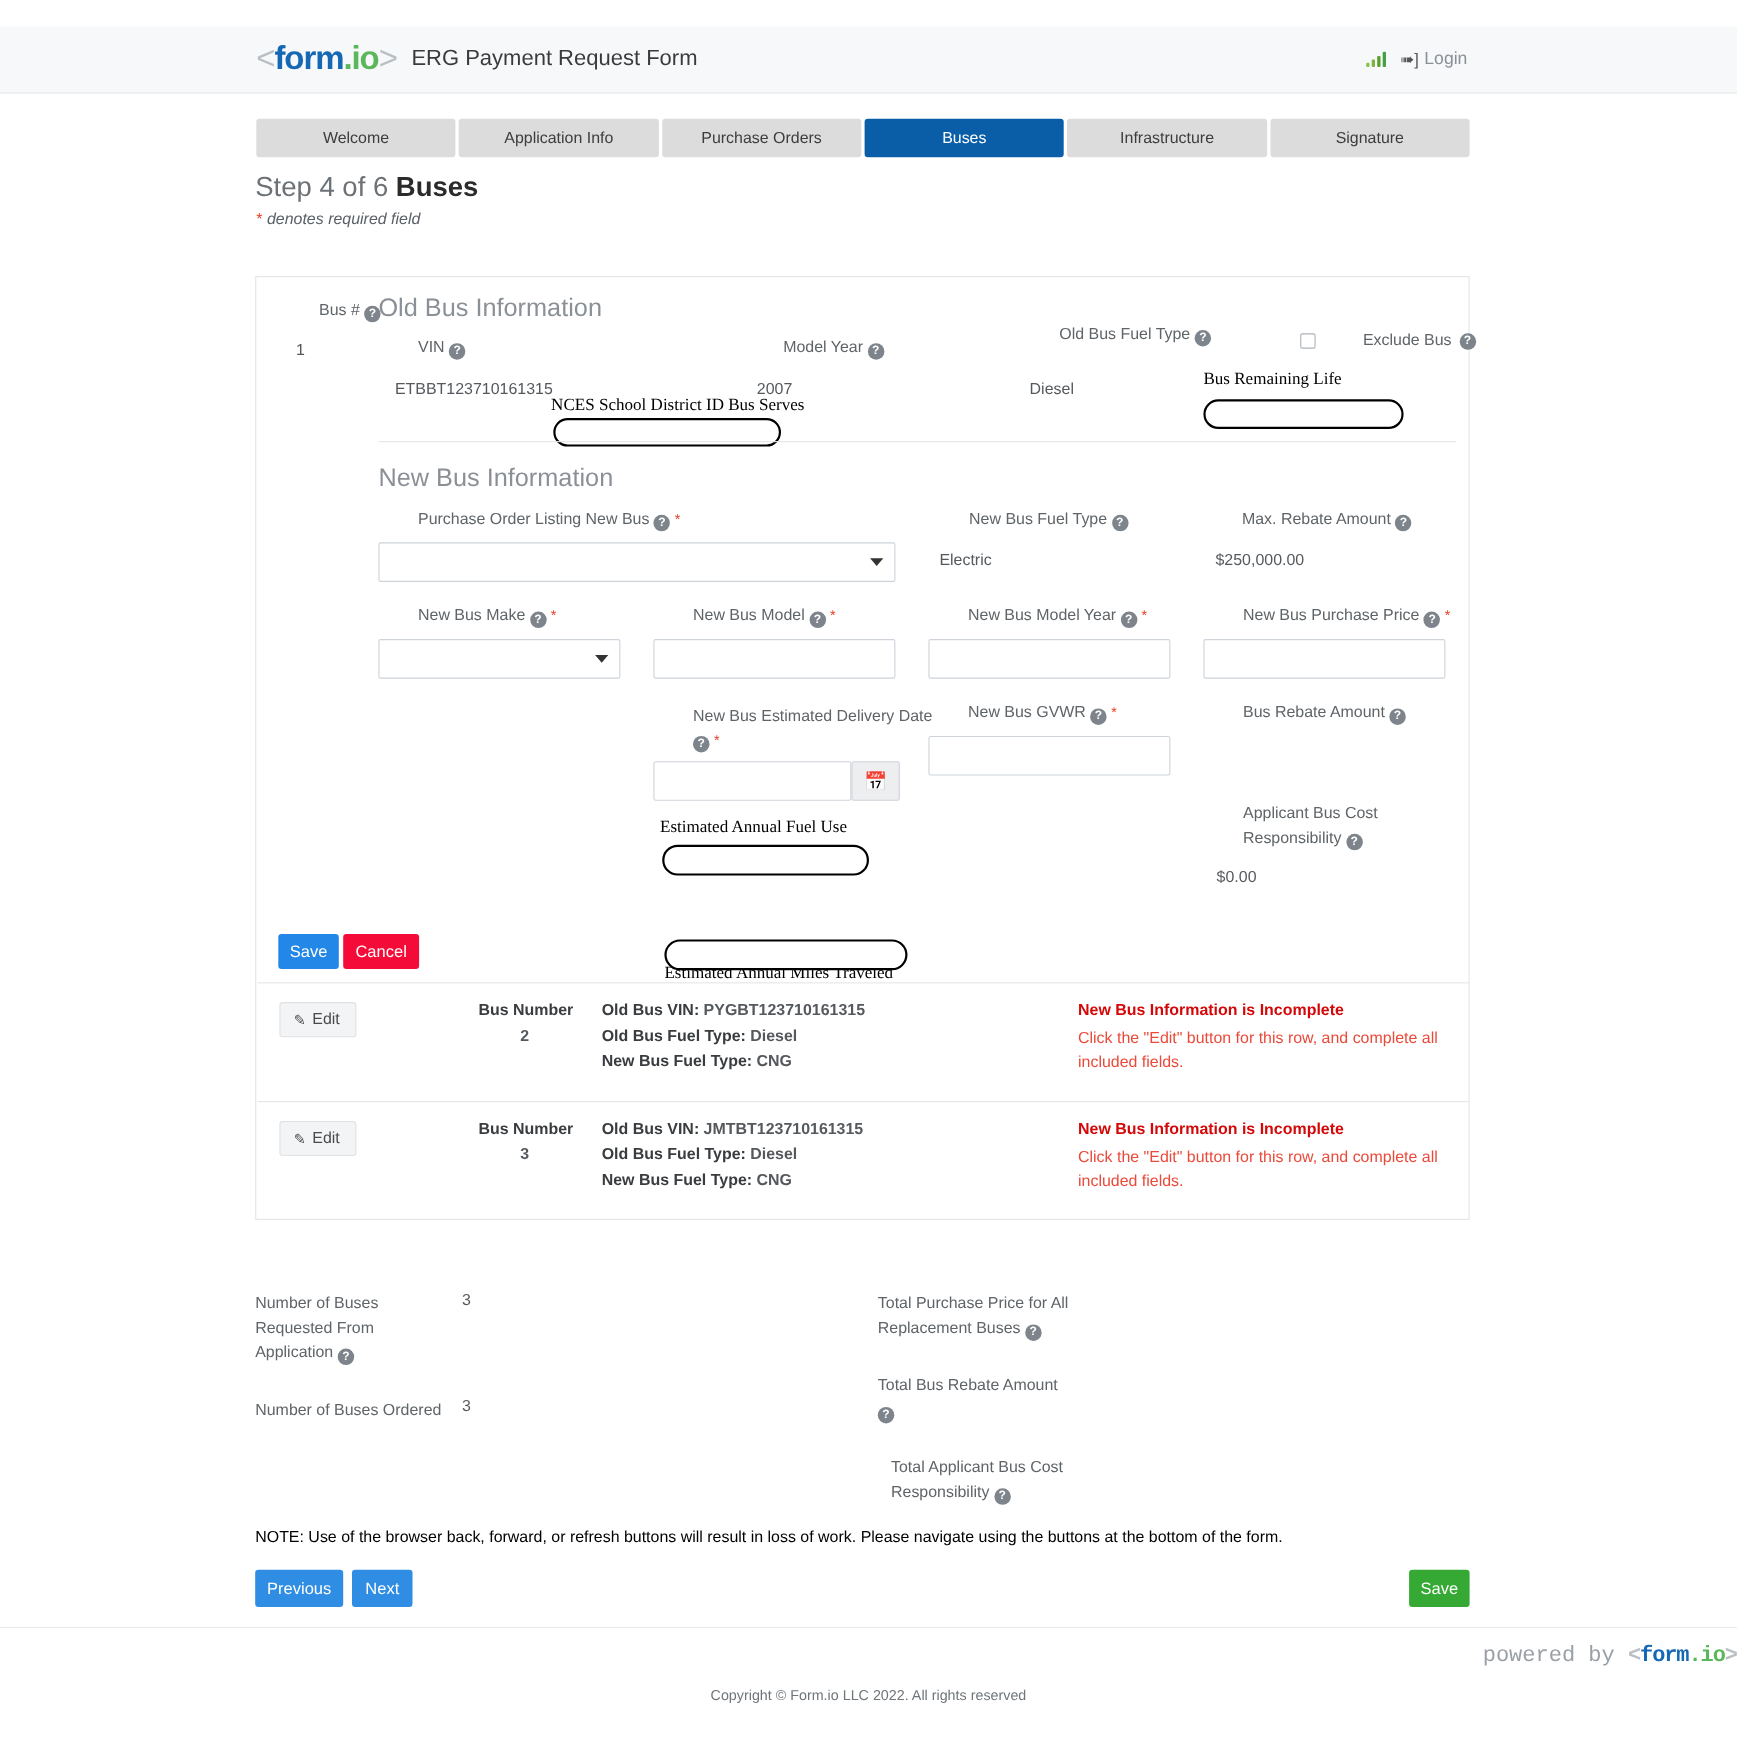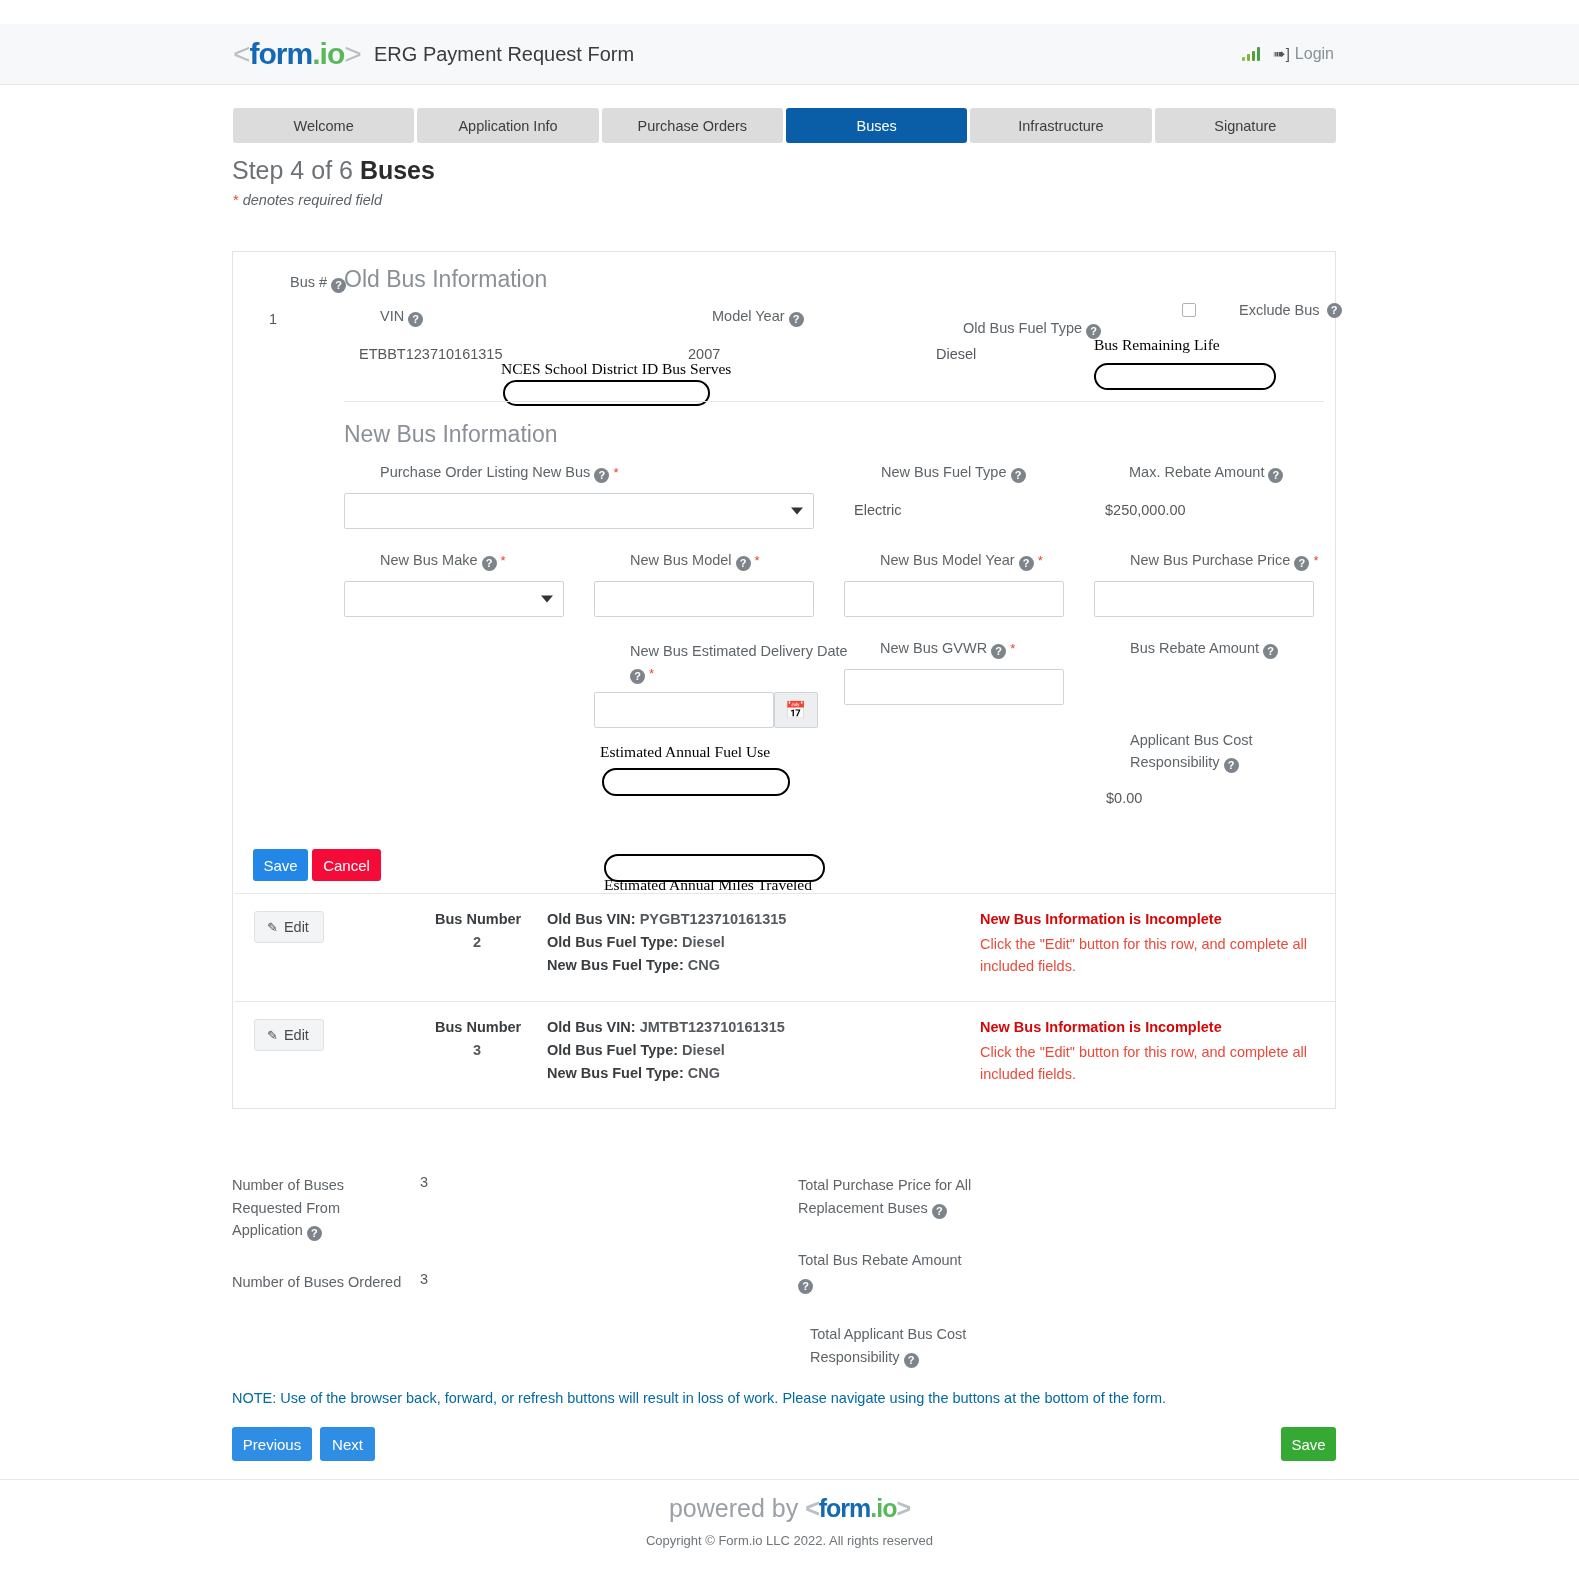--- a/index.html
+++ b/index.html
@@ -104,28 +104,28 @@
   .edit-ic{font-size:13px;color:#4a4a4a;}
   .rw-lbl{font-size:14.5px;color:#3a3d40;font-weight:bold;white-space:nowrap;}
   .rw-val{font-size:14.5px;color:#55595d;font-weight:bold;}
   .err-h{font-size:14.5px;color:#d40808;font-weight:bold;white-space:nowrap;}
   .err-b{font-size:14.5px;color:#ea4a3a;line-height:22px;}
 
   
   .sum-lbl{font-size:14.5px;color:#5f6468;line-height:22.5px;}
   .sum-val{font-size:14.5px;color:#55595d;}
 
-  .note{position:absolute;left:232px;top:1390px;font-size:14.5px;color:#0369a1;
+  .note{position:absolute;left:232px;top:1390px;font-size:14.5px;color:#000000;
     white-space:nowrap;text-align:center;}
 
   
   .footer{position:absolute;left:0;top:1479px;width:1579px;height:100px;
     border-top:1px solid #e7e9eb;background:#fff;}
-  .pwr{position:absolute;left:0;right:0;top:14px;text-align:center;
-    font-size:25px;font-weight:300;color:#9aa0a6;white-space:nowrap;}
+  .pwr{position:absolute;left:0;right:0;top:14px;text-align:right;
+    font-size:20px;font-weight:300;color:#9aa0a6;white-space:nowrap;font-family:Liberation Mono, monospace;}
   .pwr b{font-weight:bold;letter-spacing:-1px;}
   .cpy{position:absolute;left:0;right:0;top:53px;text-align:center;
     font-size:13px;color:#6f7579;}
   .ver{position:absolute;left:0;right:0;top:72px;text-align:center;
     font-size:13px;color:#6f7579;}
 </style>
 </head>
 <body>
 
 <div class="page">
@@ -165,21 +165,21 @@
     <div class="val" style="position:absolute;left:36px;top:59px;">1</div>
 
     <div class="sect-h" style="position:absolute;left:111px;top:14px;">Old Bus Information</div>
 
     <div class="lbl" style="position:absolute;left:111px;top:56px;"><span>VIN</span> <span class="qm">?</span></div>
     <div class="val" style="position:absolute;left:126px;top:94px;">ETBBT123710161315</div>
 
     <div class="lbl" style="position:absolute;left:443px;top:56px;"><span>Model Year</span> <span class="qm">?</span></div>
     <div class="val" style="position:absolute;left:455px;top:94px;">2007</div>
 
-    <div class="lbl" style="position:absolute;left:694px;top:68px;"><span>Old Bus Fuel Type</span> <span class="qm">?</span></div>
+    <div class="lbl" style="position:absolute;left:694px;top:44px;"><span>Old Bus Fuel Type</span> <span class="qm">?</span></div>
     <div class="val" style="position:absolute;left:703px;top:94px;">Diesel</div>
 
     <div class="chkrow" style="position:absolute;left:949px;top:50px;">
       <span class="chk"></span>
       <span class="lbl">Exclude Bus</span>
       <span class="qm">?</span>
     </div>
 
     <div class="anno-lbl" style="position:absolute;left:268px;top:108px;">NCES  School District ID Bus Serves</div>
     <div class="anno-box" style="position:absolute;left:270px;top:128px;width:207px;height:26px;"></div>

